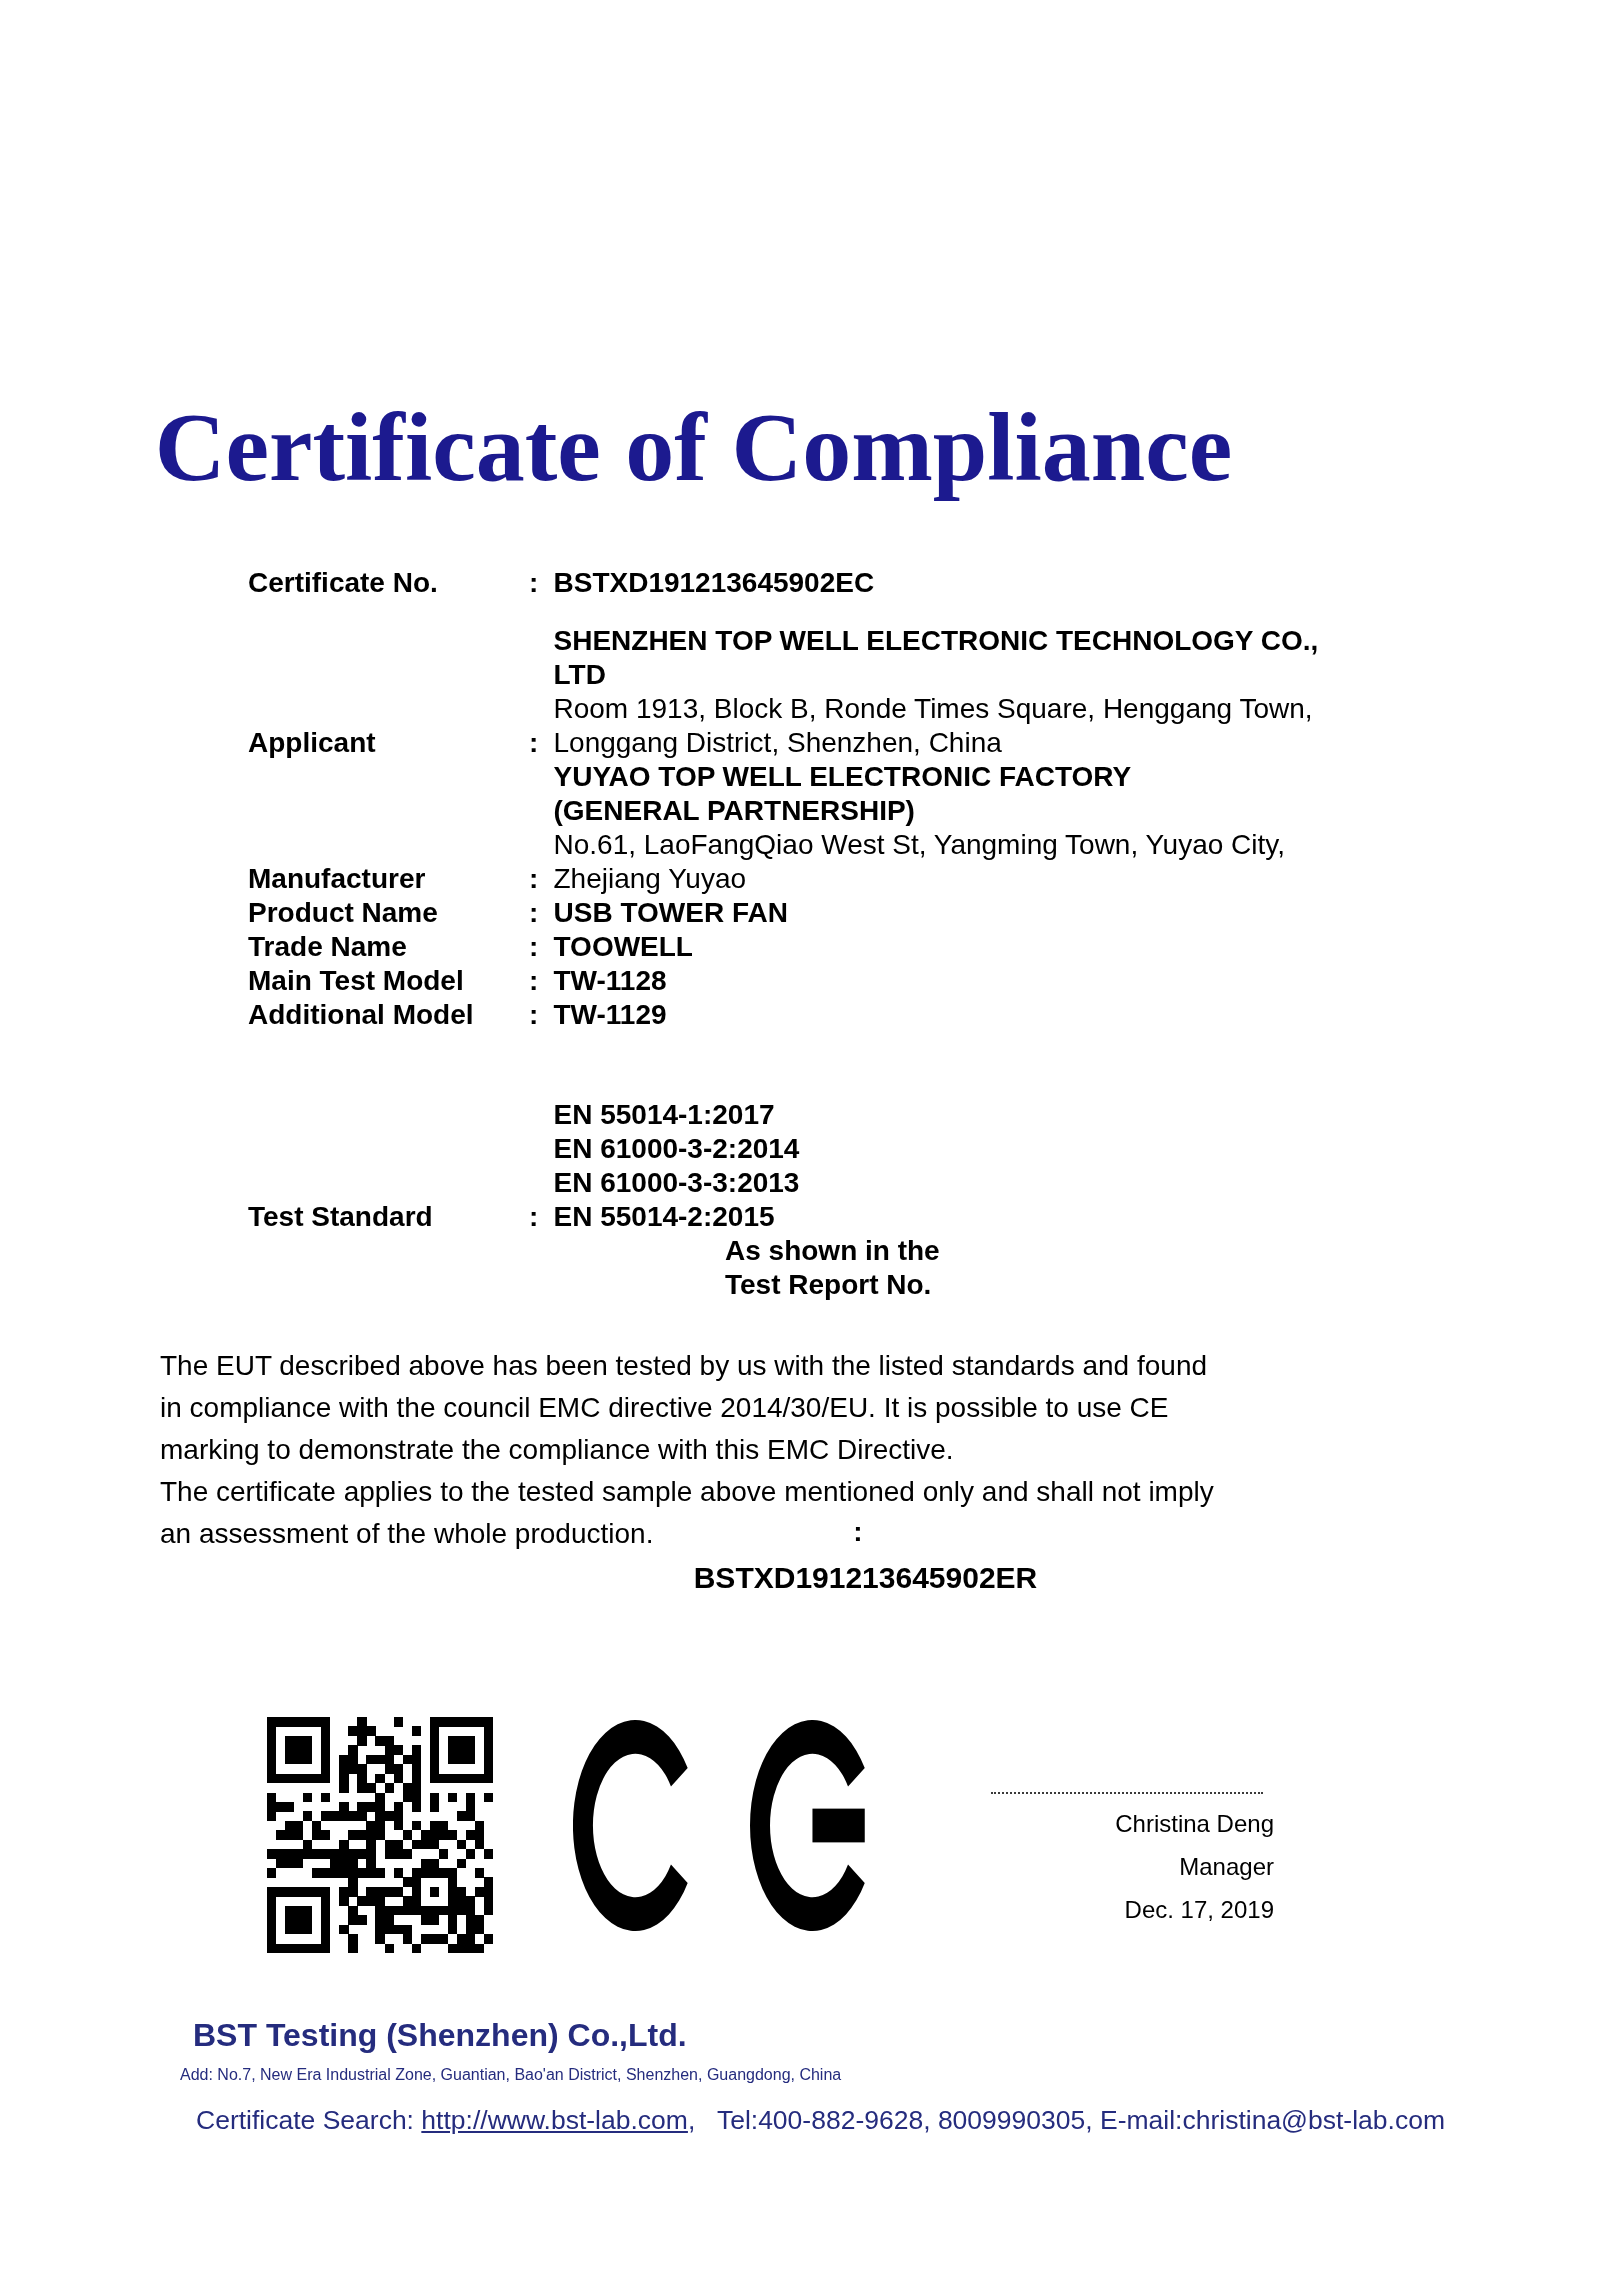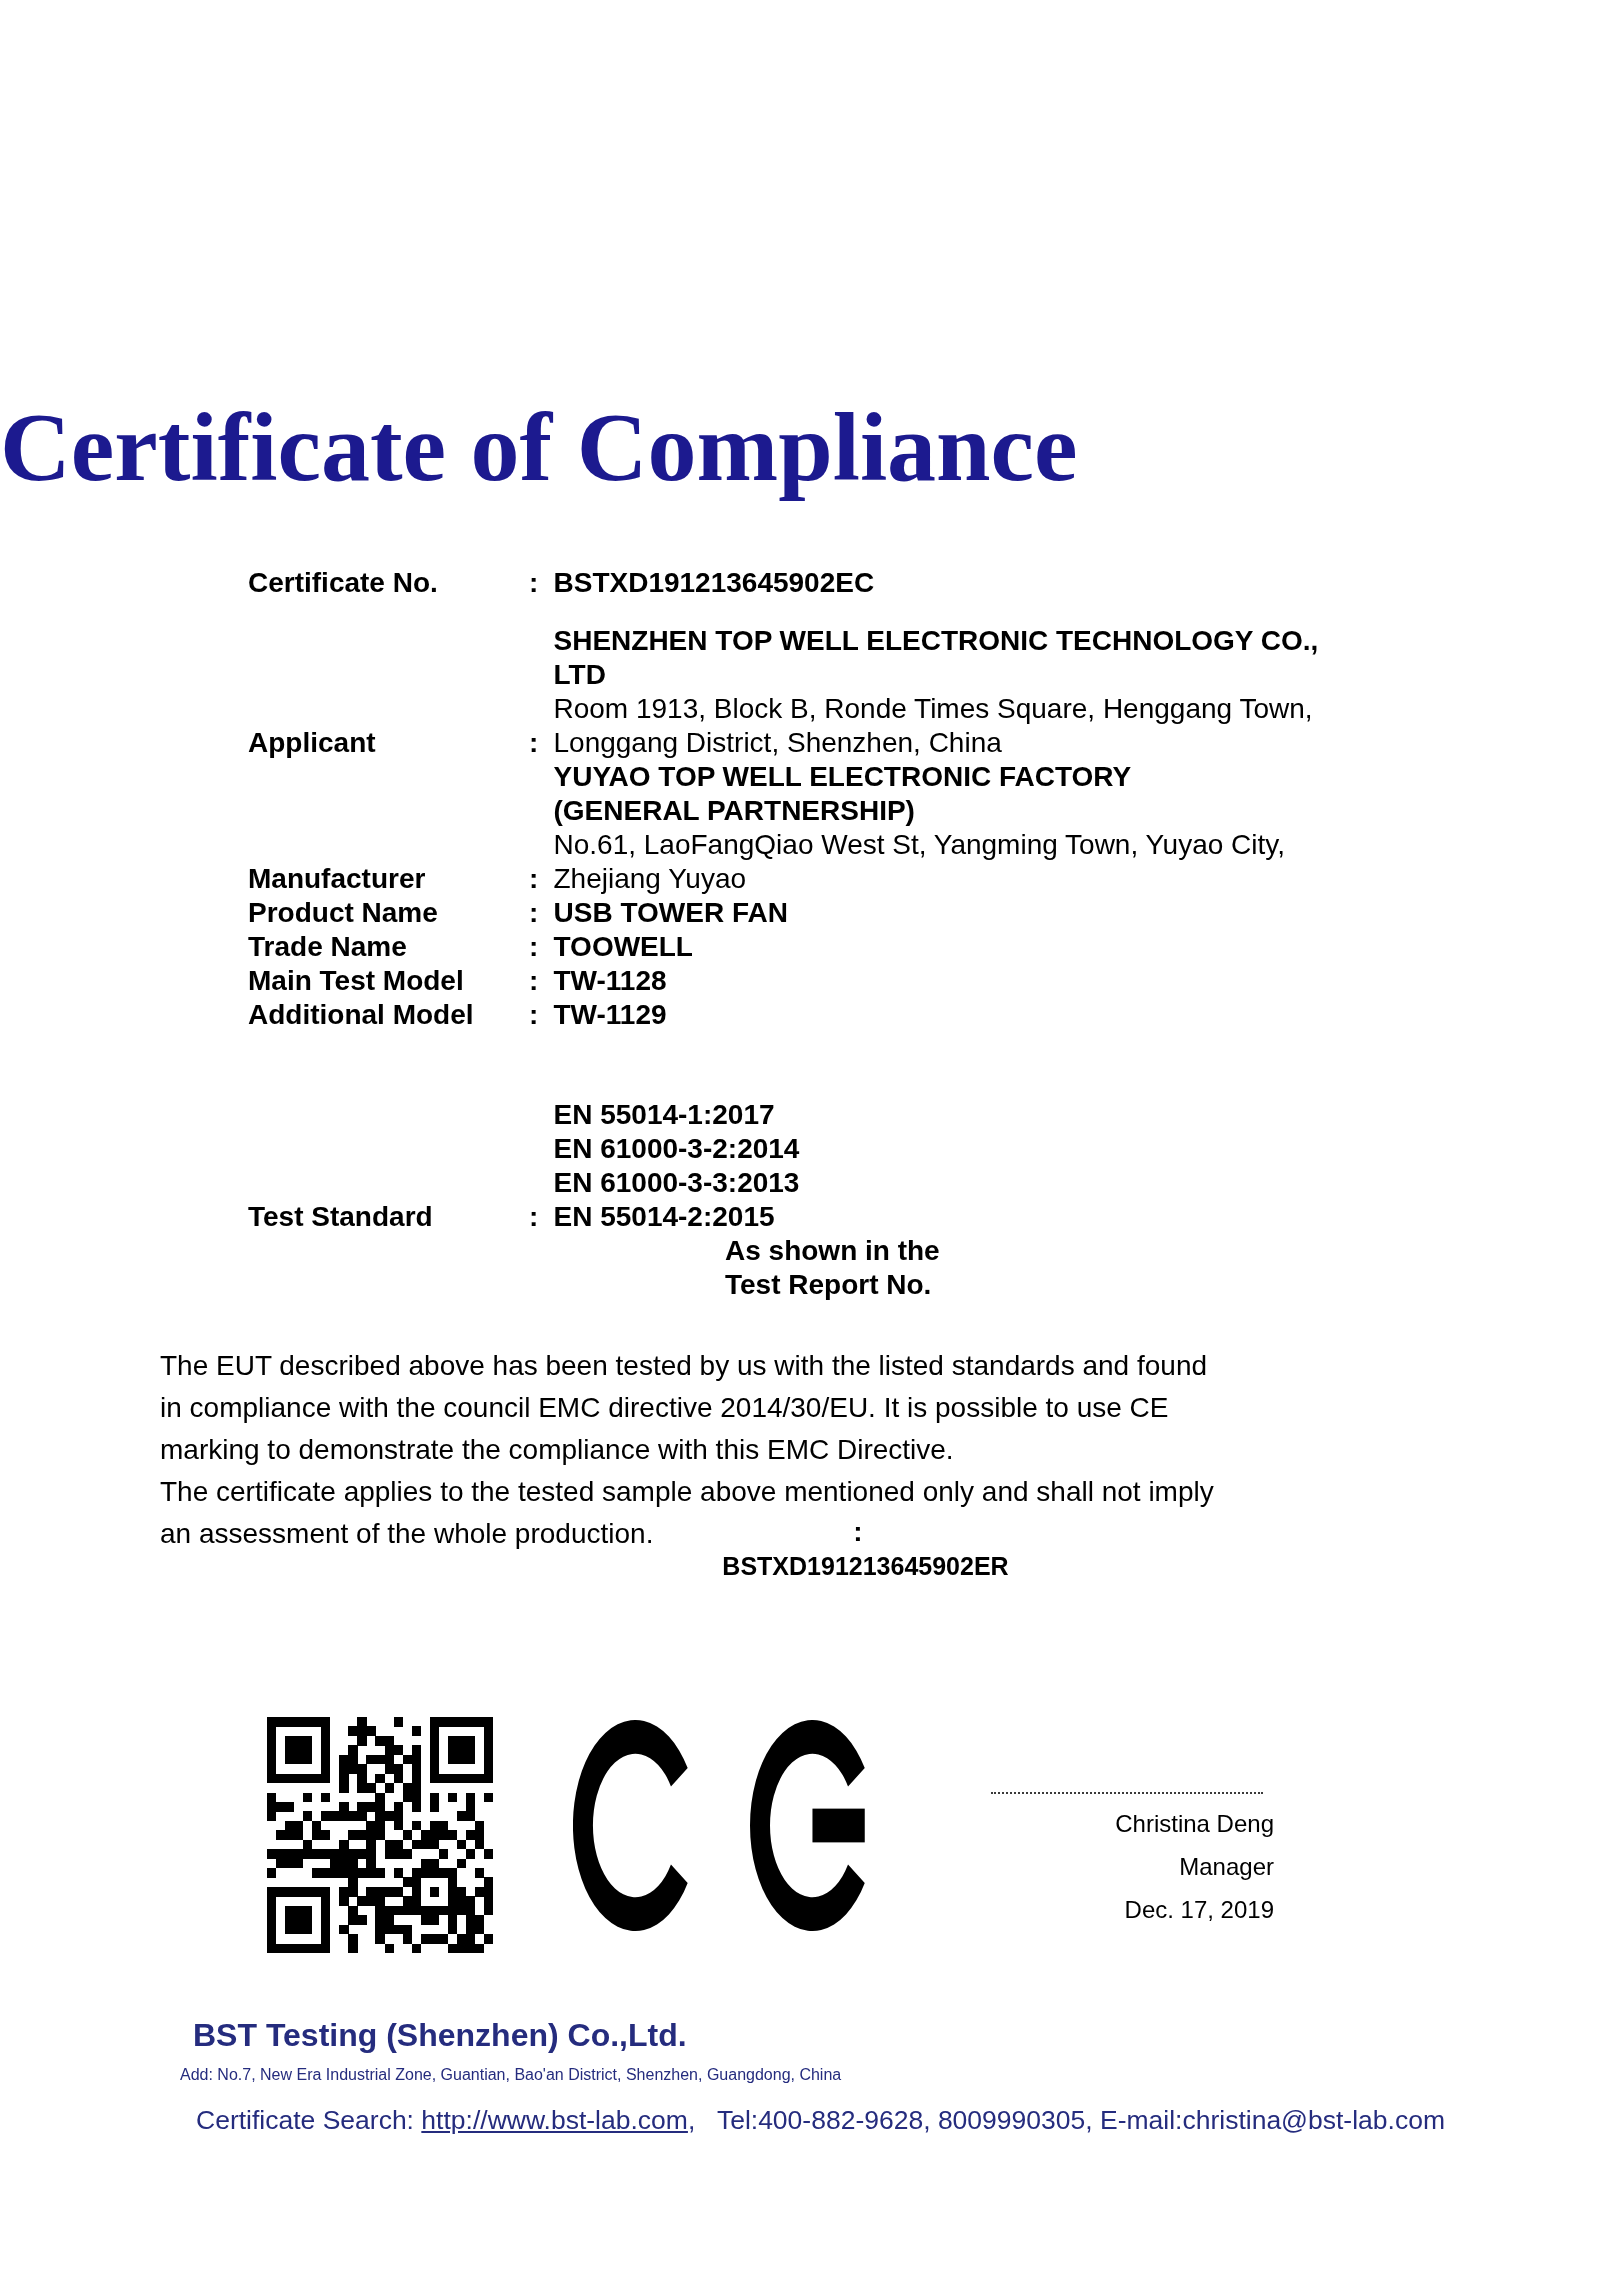--- a/index.html
+++ b/index.html
@@ -1,29 +1,29 @@
 <!DOCTYPE html>
 <html><head>
 <meta charset="utf-8">
 <style>
   html,body{margin:0;padding:0;background:#fff;}
   .page{position:relative;width:1621px;height:2293px;background:#fff;overflow:hidden;
         font-family:"Liberation Sans",sans-serif;color:#000;}
-  .title{position:absolute;left:0;top:394px;width:1355px;
+  .title{position:absolute;left:16px;top:394px;width:1355px;text-align:center;
          font-family:"Liberation Serif",serif;font-weight:bold;font-size:98px;
          line-height:1.1;color:var(--title-navy,#1c1a8f);letter-spacing:0;}
   .fields{position:absolute;left:248px;top:566px;width:1235px;font-size:28px;line-height:34px;}
   .frow{display:flex;align-items:flex-end;}
   .frow.center{align-items:center;flex-direction:column;}
   .flabel{width:281px;flex:0 0 281px;font-weight:bold;}
   .fcolon{width:24.5px;flex:0 0 24.5px;font-weight:bold;}
   .fvalue{flex:1;}
   .fvalue .b{font-weight:bold;}
   .fvalue .n{font-weight:normal;}
-  .fvalue.big{font-size:25px;}
+  .fvalue.big{font-size:30px;margin-top:12px;}
   .bodytext{position:absolute;left:160px;top:1345px;width:1333px;font-size:28px;line-height:42px;}
   .qr{position:absolute;left:267px;top:1717px;width:226px;height:236px;}
   .ce{position:absolute;left:573px;top:1720px;width:292px;height:211px;}
   .ce svg{display:block;width:100%;height:100%;fill:#000;}
   .sign{position:absolute;left:980px;top:1792px;width:294px;text-align:right;
         font-size:24px;font-weight:normal;line-height:43px;}
   .dotline{width:272px;margin:0 auto 7.8px auto;border-top:2.9px dotted #3a3a3a;height:0;}
   .footer-company{position:absolute;left:193px;top:2017px;font-size:32px;font-weight:bold;
         color:var(--footer-navy,#252c7e);}
   .footer-address{position:absolute;left:180px;top:2066px;font-size:16px;

